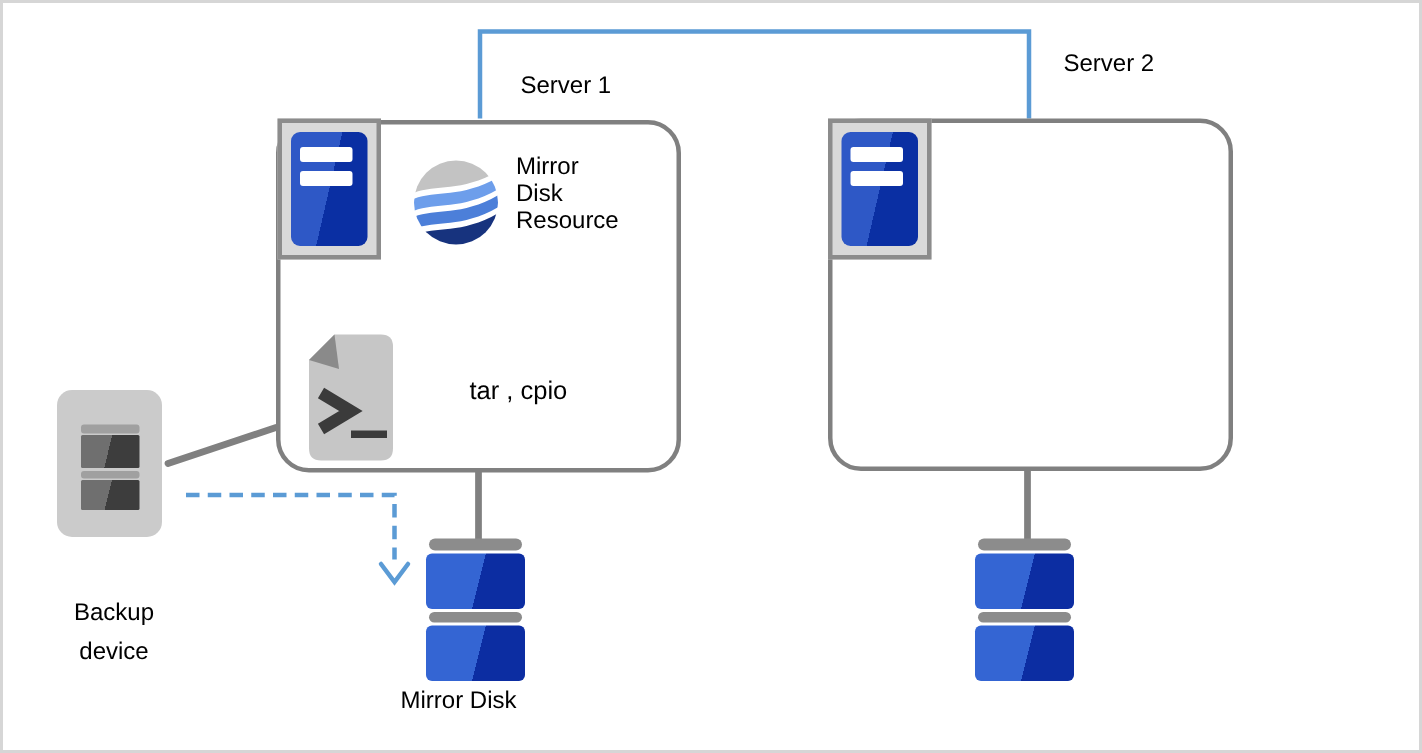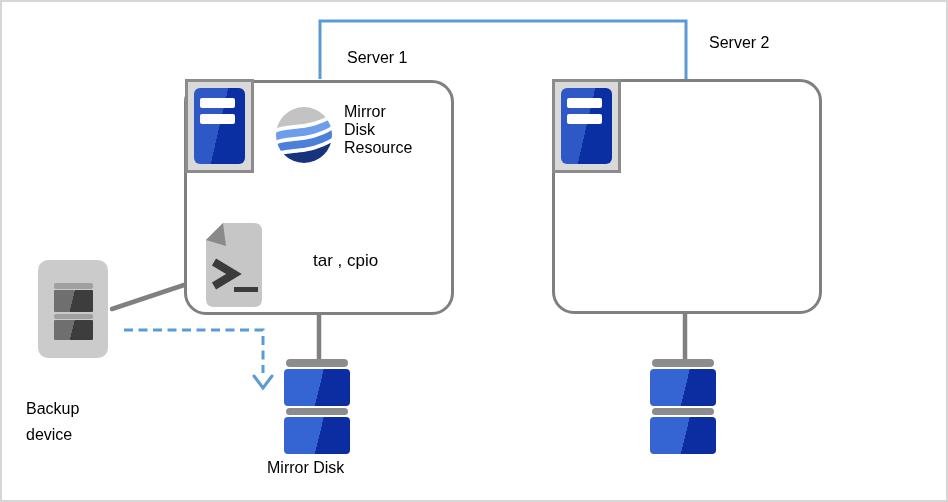--- a/index.html
+++ b/index.html
@@ -76,21 +76,21 @@
 
   .backup-device{position:absolute;left:36px;top:258px;width:70px;height:98px;background:var(--device-body);border-radius:10px;}
   .backup-device .slot-bar{position:absolute;left:16px;width:39px;background:var(--device-bar);border-radius:2px;}
   .backup-device .slot-bar.t1{top:23px;height:6px;}
   .backup-device .slot-bar.t2{top:54px;height:5px;}
   .backup-device .cartridge{position:absolute;left:16px;width:39px;
     background:linear-gradient(104deg,var(--device-dark-left) 47%,var(--device-dark-right) 47%);border-radius:1px;}
   .backup-device .cartridge.c1{top:30px;height:22px;}
   .backup-device .cartridge.c2{top:60px;height:20px;}
 
-  .backup-label{position:absolute;left:24px;top:394px;width:100px;text-align:left;font-size:16px;line-height:26px;white-space:pre-line;}
+  .backup-label{position:absolute;left:24px;top:394px;width:100px;text-align:center;font-size:16px;line-height:26px;white-space:pre-line;}
 
   .disk .disk-bar{position:absolute;width:62px;height:8px;background:var(--disk-bar-gray);border-radius:4px;}
   .disk .disk-block{position:absolute;width:66px;height:37px;border-radius:4px;
     background:linear-gradient(104deg,var(--disk-blue-light) 53%,var(--disk-blue-dark) 53%);}
   .disk.d1 .disk-bar.r1{left:284px;top:357px;}
   .disk.d1 .disk-block.k1{left:282px;top:367px;}
   .disk.d1 .disk-bar.r2{left:284px;top:406px;height:7px;}
   .disk.d1 .disk-block.k2{left:282px;top:415px;}
   .disk.d2 .disk-bar.r1{left:650px;top:357px;}
   .disk.d2 .disk-block.k1{left:648px;top:367px;}

